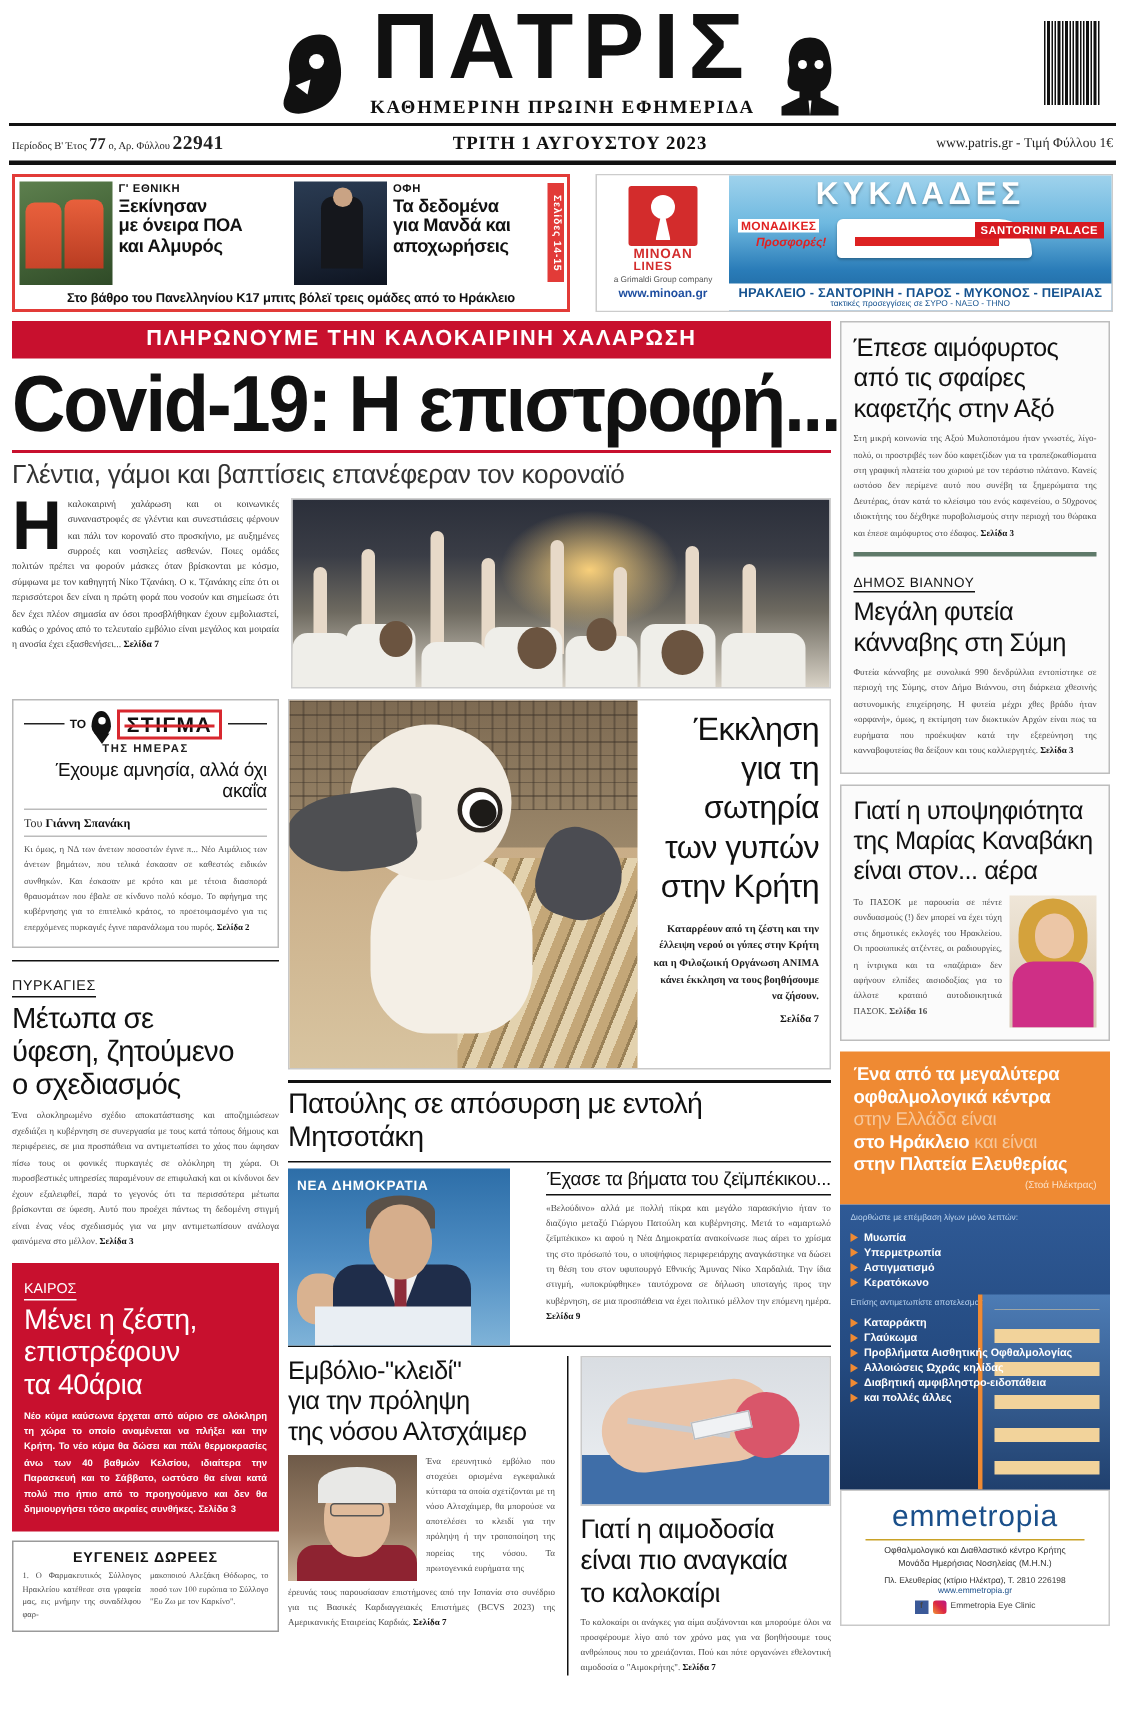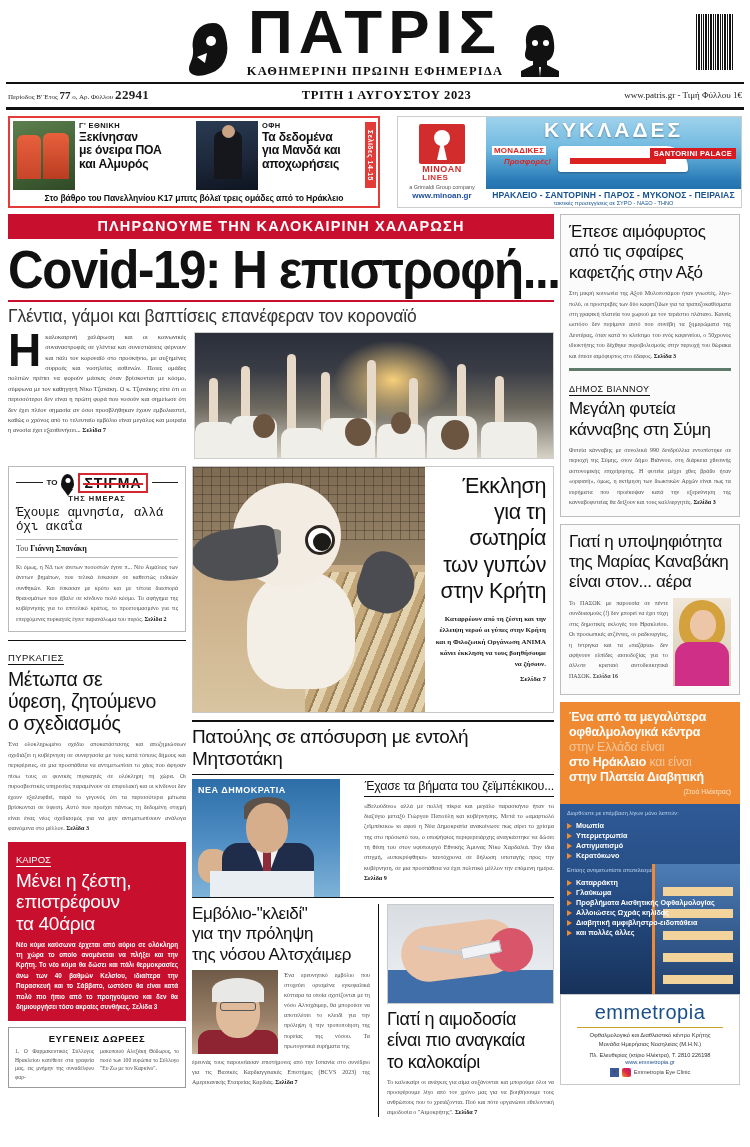--- a/index.html
+++ b/index.html
@@ -135,21 +135,21 @@
                 position:relative; }
   .stigma-pin::after { content:""; position:absolute; left:50%; top:4px; transform:translateX(-50%);
                        width:5px; height:5px; background:#fff; border-radius:50%;}
   .stigma-pin::before { content:""; position:absolute; left:50%; bottom:-5px; transform:translateX(-50%);
                         border-left:5px solid transparent; border-right:5px solid transparent;
                         border-top:7px solid #111;}
   .stigma-word { border:2px solid #d8282f; color:#111; font-size:14px; font-weight:bold; letter-spacing:1px;
                  padding:0 4px; position:relative;}
   .stigma-word::after { content:""; position:absolute; left:3px; right:3px; top:52%; height:1.6px; background:#d8282f;}
   .stigma-day { text-align:center; font-size:7.5px; font-weight:bold; letter-spacing:1px; color:#222; margin-top:1px;}
-  .stigma-title { text-align:left; font-size:12.6px; color:#111; margin-top:3px; letter-spacing:-0.2px;font-family:Liberation Mono, monospace;}
+  .stigma-title { text-align:right; font-size:12.6px; color:#111; margin-top:3px; letter-spacing:-0.2px;}
   .stigma-hr { height:1px; background:#bbb; margin:5px 0 4px 0;}
   .stigma-by { font-family:"Liberation Serif","DejaVu Serif",serif; font-size:8px; color:#333; margin-bottom:4px;}
   .stigma-by b { color:#111; }
   .stigma-hr2 { height:1px; background:#bbb; margin:3px 0 4px 0;}
   .stigma-text { font-family:"Liberation Serif","DejaVu Serif",serif; font-size:5.9px; line-height:1.75;
                  text-align:justify; color:#4a4a4a;}
   .stigma-text b { color:#111; }
 
   .sec-kicker { font-size:9.5px; font-weight:normal; letter-spacing:0.4px; color:#111; border-bottom:1px solid #111;
                 display:inline-block; padding-bottom:1px; margin-bottom:4px;}
@@ -616,21 +616,21 @@
           </div>
         </div>
       </div>
 
       <div class="eyead">
         <div class="eyead-top">
           <div class="eyead-l1">Ένα από τα μεγαλύτερα</div>
           <div class="eyead-l1">οφθαλμολογικά κέντρα</div>
           <div class="eyead-l2">στην Ελλάδα είναι</div>
           <div class="eyead-l2"><b>στο Ηράκλειο</b><span> και είναι</span></div>
-          <div class="eyead-l1">στην Πλατεία Διαβητική</div>
+          <div class="eyead-l1">στην Πλατεία Ελευθερίας</div>
           <div class="eyead-note">(Στοά Ηλέκτρας)</div>
         </div>
         <div class="eyead-body">
           <div class="eyead-bld"></div>
           <div class="eyead-small">Διορθώστε με επέμβαση λίγων μόνο λεπτών:</div>
           <div class="eyead-li">Μυωπία</div>
           <div class="eyead-li">Υπερμετρωπία</div>
           <div class="eyead-li">Αστιγματισμό</div>
           <div class="eyead-li">Κερατόκωνο</div>
           <div class="eyead-small" style="margin-top:6px">Επίσης αντιμετωπίστε αποτελεσματικά:</div>

